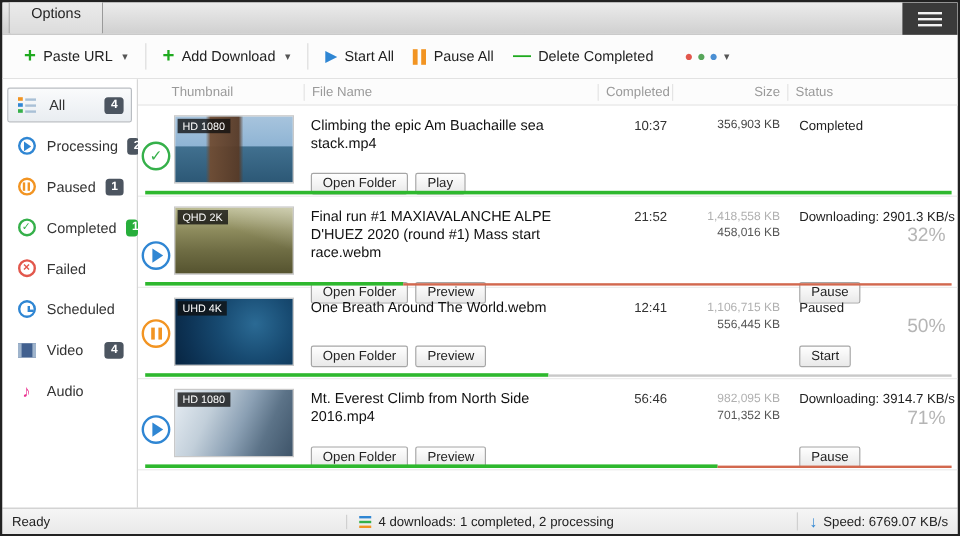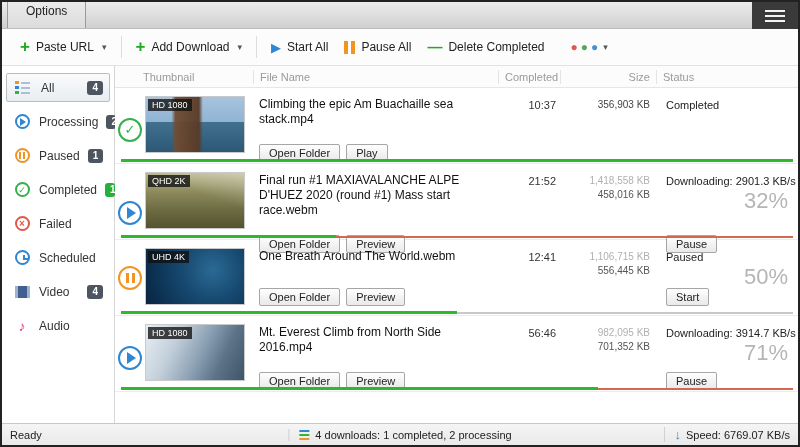--- a/index.html
+++ b/index.html
@@ -89,21 +89,21 @@
   .btns { margin-top:auto; display:flex; gap:6px; }
   .mini-btn { font-size:11px; font-family:inherit; padding:2px 9px; border:1px solid #a6a6a6; border-radius:2px; background:linear-gradient(180deg,#fefefe,#e9e9e9); color:#222; cursor:default;margin-top:17px; }
 
   .cell-dur { padding-top:11px; text-align:right; font-size:11px; color:#333; padding-right:4px; }
   .cell-size { padding-top:11px; text-align:right; font-size:10px; padding-right:6px; }
   .s1 { color:#b0b0b0; } .s2 { color:#555; margin-top:3px; }
   .r-complete .s1 { color:#444; }
 
   .cell-status { position:relative; padding:11px 8px 9px 10px; font-size:11px; color:#222; }
   .stext { white-space:nowrap; }
-  .pct { position:absolute; right:10px; top:24px; font-size:22px; color:#b5b5b5; }
+  .pct { position:absolute; right:10px; top:24px; font-size:16px; color:#b5b5b5; }
   .action-btn { position:absolute; left:10px; bottom:9px; }
 
   .progress { position:absolute; left:6px; right:5px; bottom:1px; height:3px; display:flex; align-items:center; }
   .progress .done { display:block; height:3px; background:#2eb82e; }
   .progress .rest { display:block; flex:1; height:2px; background:#d2684e; }
   .r-paused .progress .rest { background:#c9c9c9; }
 
   
   .statusbar { height:22px; flex:none; background:linear-gradient(180deg,#f5f5f5,#e9e9e9); border-top:1px solid #c9c9c9; display:flex; align-items:center; font-size:11px; color:#222; padding:0 8px; position:relative; }
   .sb-center { position:absolute; left:50%; transform:translateX(-50%); display:flex; align-items:center; gap:6px; border-left:1px solid #d0d0d0; padding-left:10px; }

